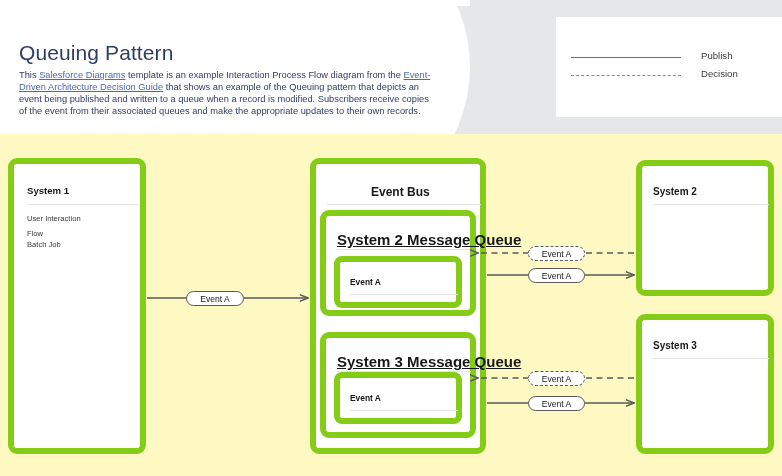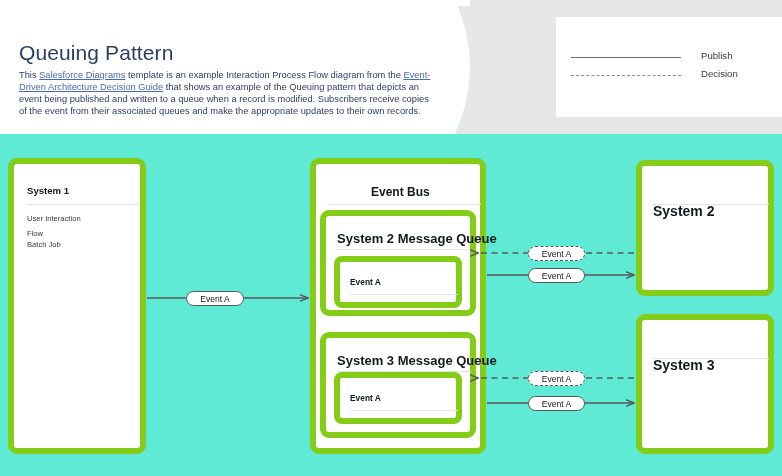--- a/index.html
+++ b/index.html
@@ -8,21 +8,21 @@
     background: #ffffff;
   }
   body {
     font-family: "Liberation Sans", sans-serif;
   }
   #canvas {
     position: relative;
     width: 782px;
     height: 476px;
     overflow: hidden;
-    background: #5eead4;
+    background: #fef9c3;
   }
 
   
   .header-band {
     position: absolute;
     left: 0;
     top: 0;
     width: 782px;
     height: 134px;
     background: #e6e7e8;
@@ -141,32 +141,32 @@
   #system1 { left: 8px;  top: 158px; width: 138px; height: 296px; }
   #system1 .box-title  { left: 13px; top: 21px; font-size: 9.6px; }
   #system1 .box-rule   { left: 13px; top: 40px; width: 112px; }
   #eventbus { left: 310px; top: 158px; width: 176px; height: 296px; }
   #eventbus .box-title { left: 11px; top: 21px; font-size: 12px; margin-left: 44px; }
   #eventbus .box-rule  { left: 11px; top: 40px; width: 154px; }
 
   .queue-box { left: 320px; width: 156px; height: 106px; border-radius: 9px; }
   #queue2 { top: 210px; }
   #queue3 { top: 332px; }
-  .queue-box .box-title { left: 11px; top: 15px; font-size: 13px; }
+  .queue-box .box-title { left: 11px; top: 15px; font-size: 15px; text-decoration: underline; }
   .queue-box .box-rule  { left: 11px; top: 33px; width: 134px; }
 
   .event-box { left: 334px; width: 128px; height: 52px; border-radius: 8px; }
   #event2 { top: 256px; }
   #event3 { top: 372px; }
   .event-box .box-title { left: 10px; top: 15px; font-size: 8.4px; }
   .event-box .box-rule  { left: 10px; top: 32px; width: 108px; }
 
   #system2 { left: 636px; top: 160px; width: 138px; height: 136px; }
   #system3 { left: 636px; top: 314px; width: 138px; height: 140px; }
-  #system2 .box-title, #system3 .box-title { left: 11px; top: 37px; font-size: 14px; }
+  #system2 .box-title, #system3 .box-title { left: 11px; top: 20px; font-size: 10px; }
   #system2 .box-rule,  #system3 .box-rule  { left: 11px; top: 38px; width: 116px; }
 
   
   .conn-svg {
     position: absolute;
     left: 0;
     top: 0;
     width: 782px;
     height: 476px;
     z-index: 4;

